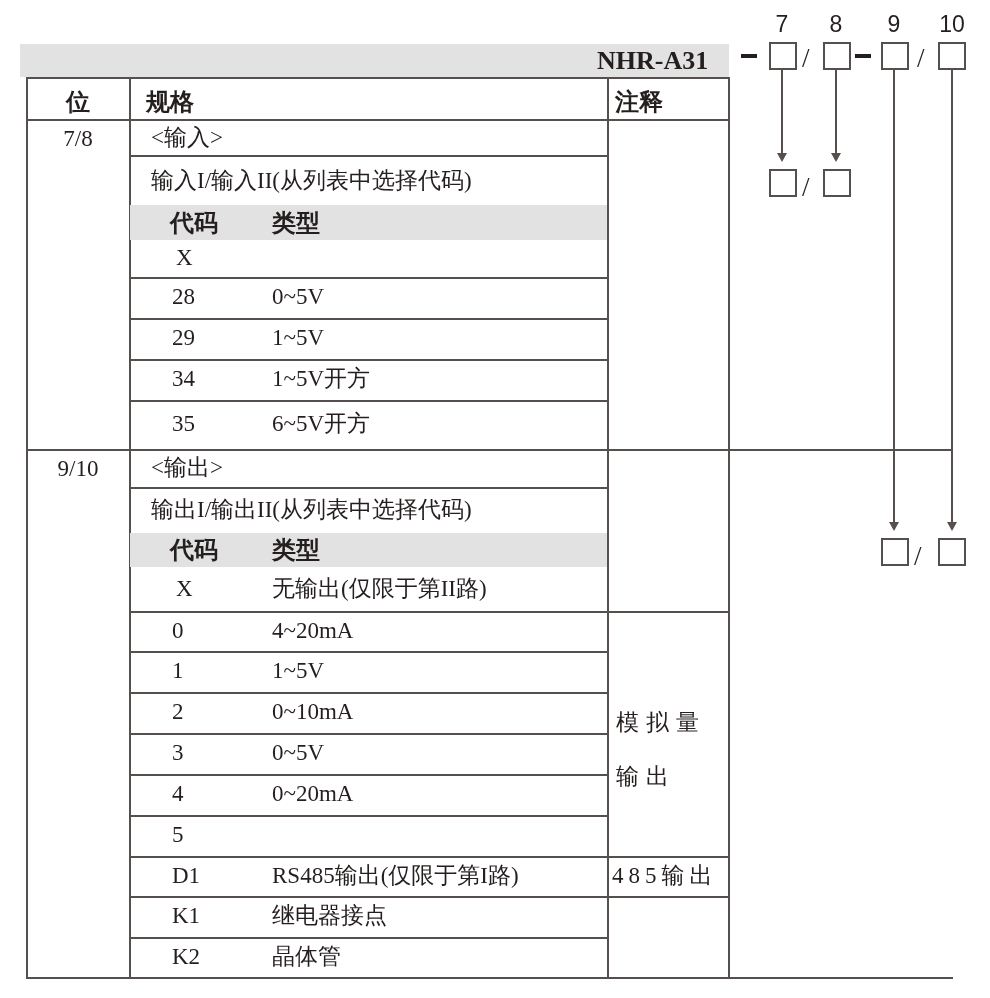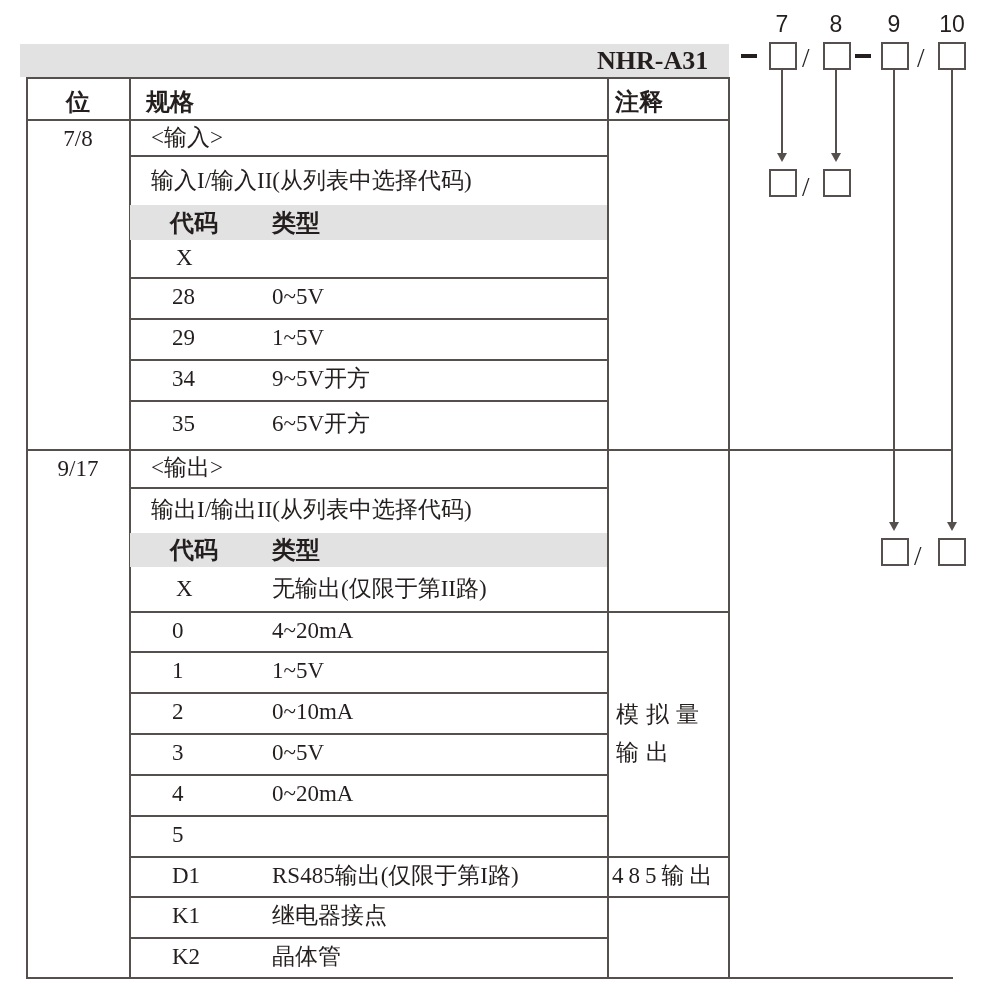--- a/index.html
+++ b/index.html
@@ -15,21 +15,21 @@
   .box { position:absolute; width:28px; height:28px; border:2px solid var(--line);
          box-sizing:border-box; background:#fff; }
   .num { position:absolute; width:34px; text-align:center; font-family:"Liberation Sans","DejaVu Sans",sans-serif;
          font-size:23px; line-height:26px; }
   .dash { position:absolute; width:16px; height:4px; background:var(--text); }
   .slash { position:absolute; font-size:27px; line-height:30px; }
   .aline { position:absolute; width:2px; background:var(--line); }
   .ahead { position:absolute; width:0; height:0; border-left:5px solid transparent;
            border-right:5px solid transparent; border-top:9px solid var(--line); }
   .cpos { left:26px; width:104px; text-align:center; }
-  .wrap { white-space:normal; line-height:38px; height:auto; letter-spacing:7px; }
+  .wrap { white-space:normal; line-height:54px; height:auto; letter-spacing:7px; }
 </style>
 </head>
 <body>
 
 <div id="stage">
 
   <div class="band" style="left:20px;top:44px;width:709px;height:33px"></div>
   <div class="t big" style="left:597px;top:46px">NHR-A31</div>
 
   <div class="num" style="left:765px;top:11px">7</div>
@@ -98,25 +98,25 @@
   <div class="band" style="left:130px;top:205px;width:477px;height:35px"></div>
   <div class="t b" style="left:170px;top:208px">代码</div>
   <div class="t b" style="left:272px;top:208px">类型</div>
 
   <div class="t" style="left:176px;top:243px">X</div>
   <div class="t" style="left:172px;top:282px">28</div>
   <div class="t" style="left:272px;top:282px">0~5V</div>
   <div class="t" style="left:172px;top:323px">29</div>
   <div class="t" style="left:272px;top:323px">1~5V</div>
   <div class="t" style="left:172px;top:364px">34</div>
-  <div class="t" style="left:272px;top:364px">9~5V开方</div>
+  <div class="t" style="left:272px;top:364px">1~5V开方</div>
   <div class="t" style="left:172px;top:409px">35</div>
   <div class="t" style="left:272px;top:409px">6~5V开方</div>
 
-  <div class="t cpos" style="top:454px">9/17</div>
+  <div class="t cpos" style="top:454px">9/10</div>
   <div class="t" style="left:151px;top:453px">&lt;输出&gt;</div>
   <div class="t" style="left:151px;top:495px">输出I/输出II(从列表中选择代码)</div>
 
   <div class="band" style="left:130px;top:533px;width:477px;height:34px"></div>
   <div class="t b" style="left:170px;top:535px">代码</div>
   <div class="t b" style="left:272px;top:535px">类型</div>
 
   <div class="t" style="left:176px;top:574px">X</div>
   <div class="t" style="left:272px;top:574px">无输出(仅限于第II路)</div>
   <div class="t" style="left:172px;top:616px">0</div>

